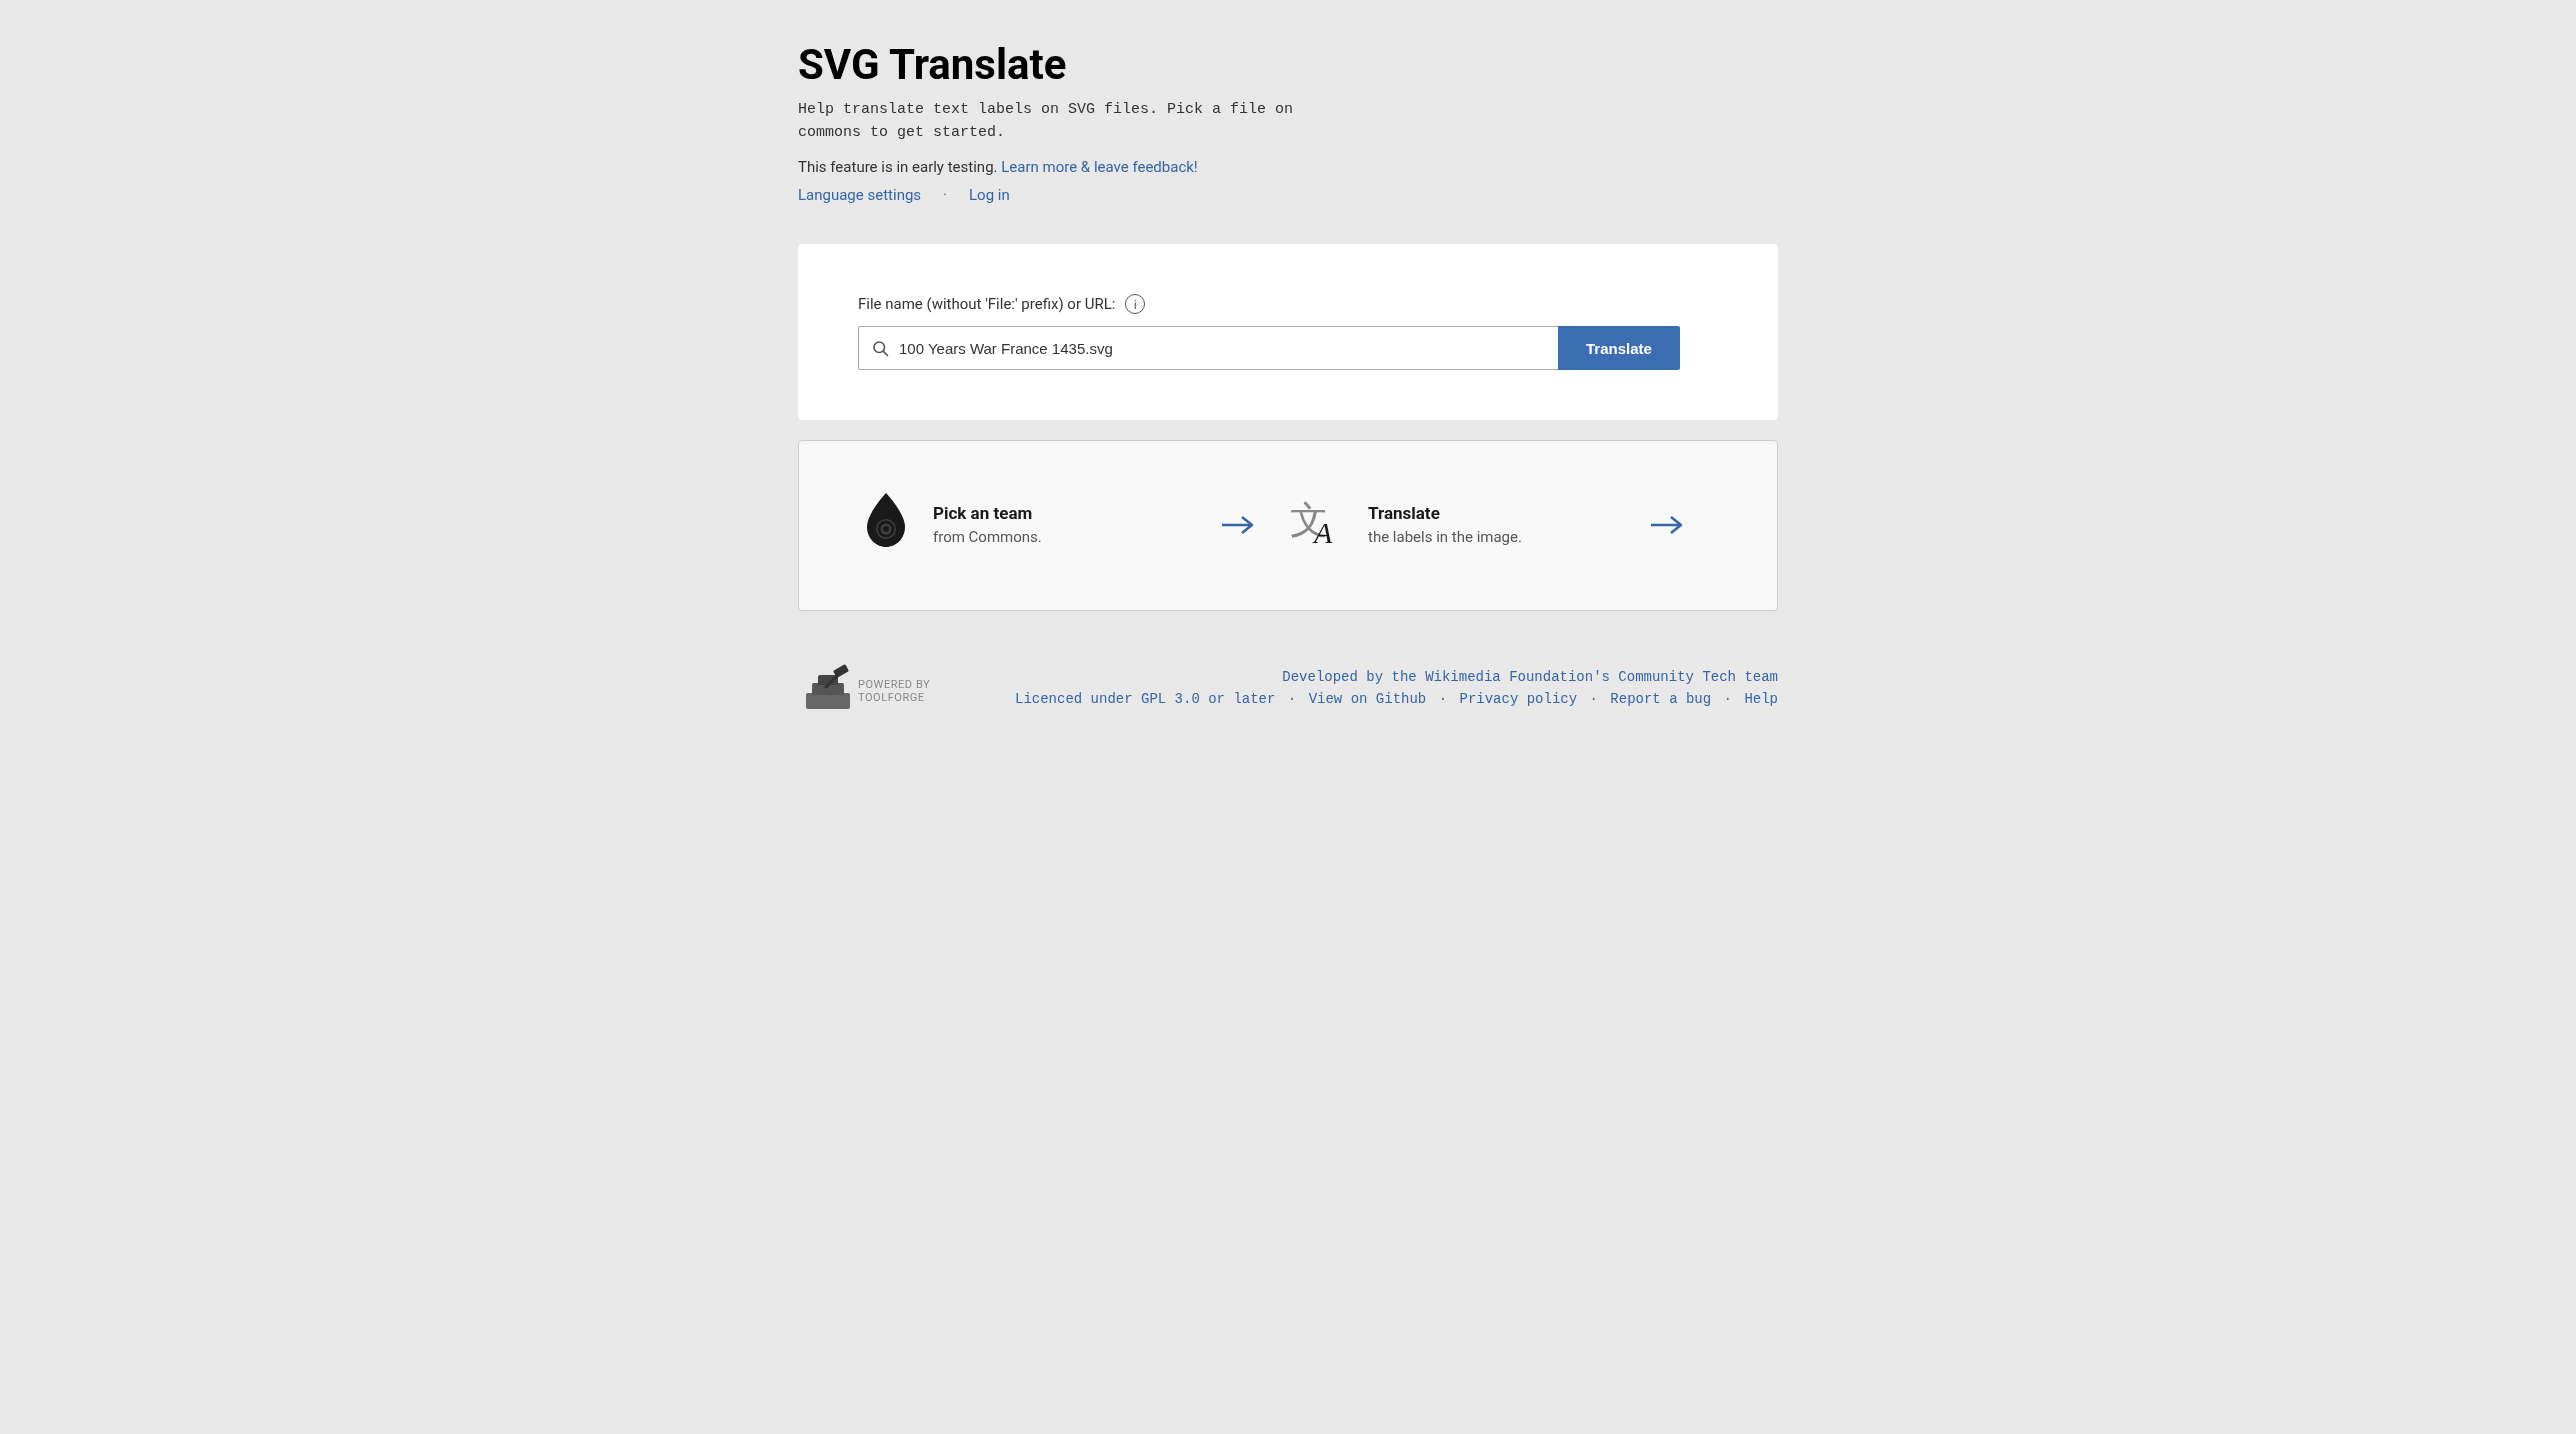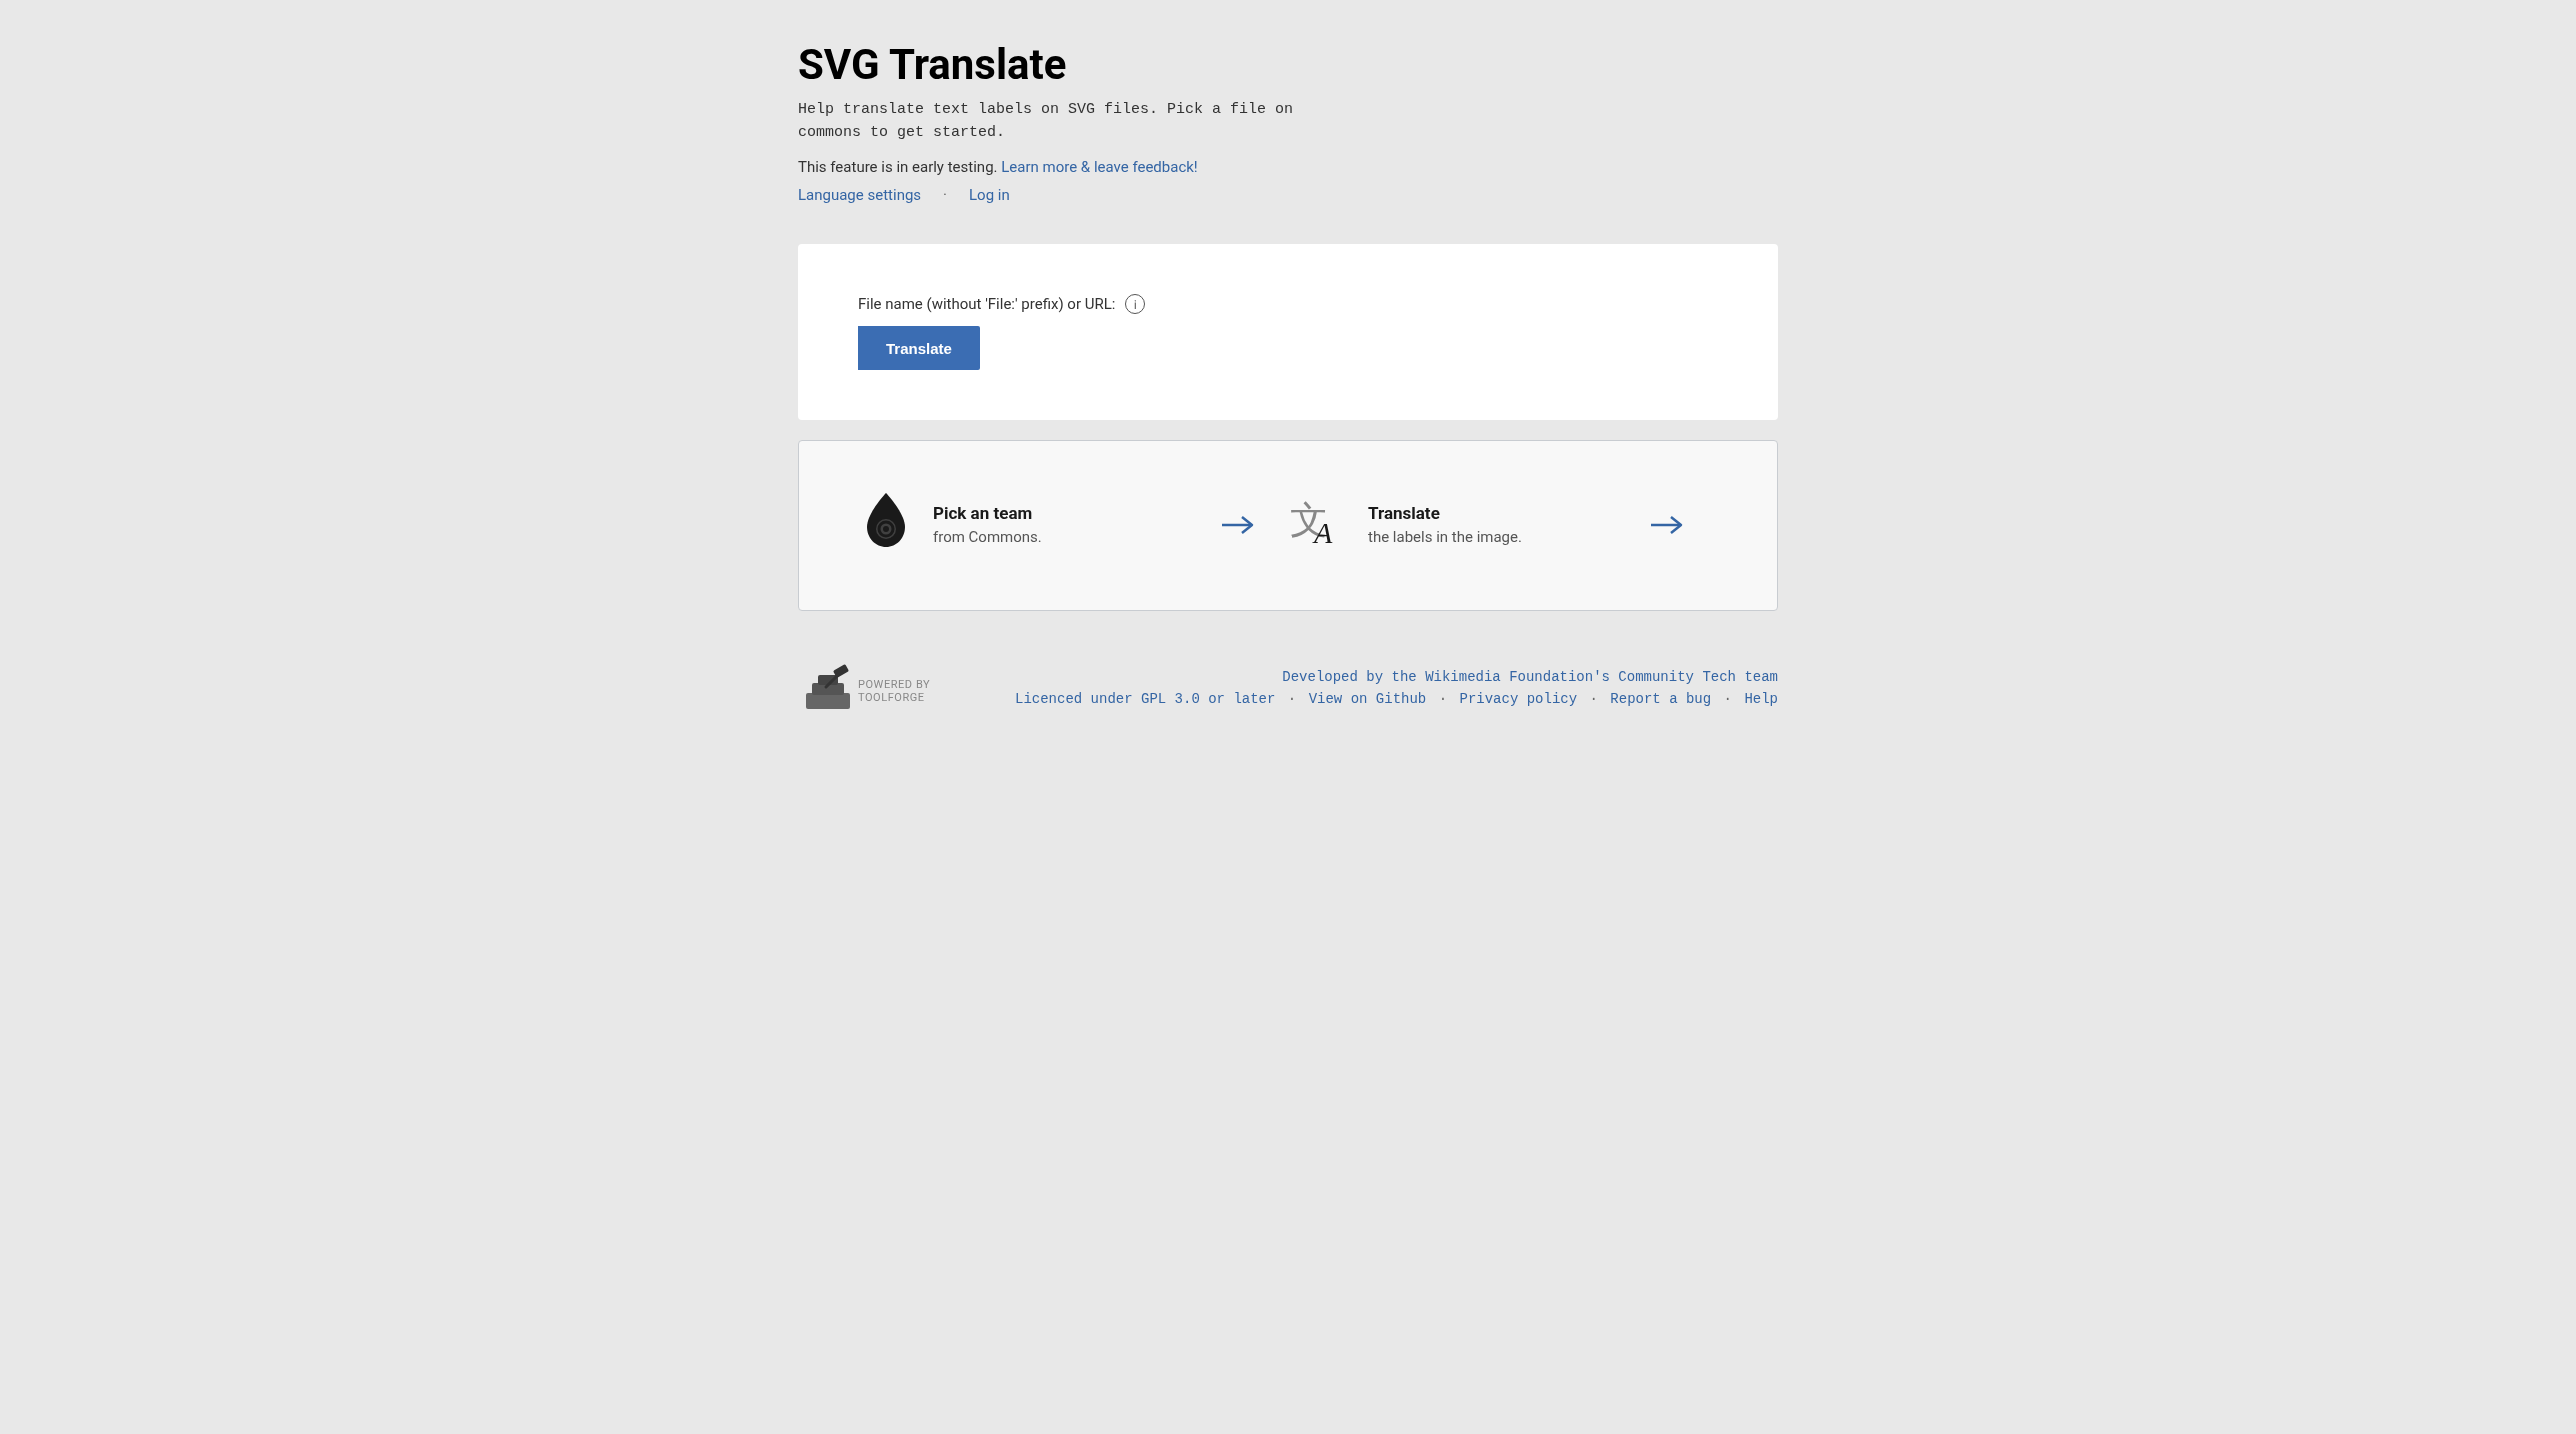--- a/index.html
+++ b/index.html
@@ -234,20 +234,27 @@
   </div>
 
   <div class="search-card">
     <div class="file-label-row">
       <label class="file-label">File name (without 'File:' prefix) or URL:</label>
       <div class="info-icon">
         <span>ℹ</span>
       </div>
     </div>
     <div class="search-row">
+      <div class="search-input-wrapper">
+        <svg class="search-icon-svg" viewBox="0 0 24 24" fill="none" stroke="#555" stroke-width="2.2" stroke-linecap="round" stroke-linejoin="round">
+          <circle cx="11" cy="11" r="7"></circle>
+          <line x1="16.5" y1="16.5" x2="22" y2="22"></line>
+        </svg>
+        <input class="search-input" type="text" value="100 Years War France 1435.svg" placeholder="100 Years War France 1435.svg" style="">
+      </div>
       <button class="translate-btn">Translate</button>
     </div>
   </div>
 
   <div class="steps-card">
 
     <div class="step">
 
       <div class="step-icon">
         <svg width="54" height="60" viewBox="0 0 54 60" fill="none" xmlns="http://www.w3.org/2000/svg">

